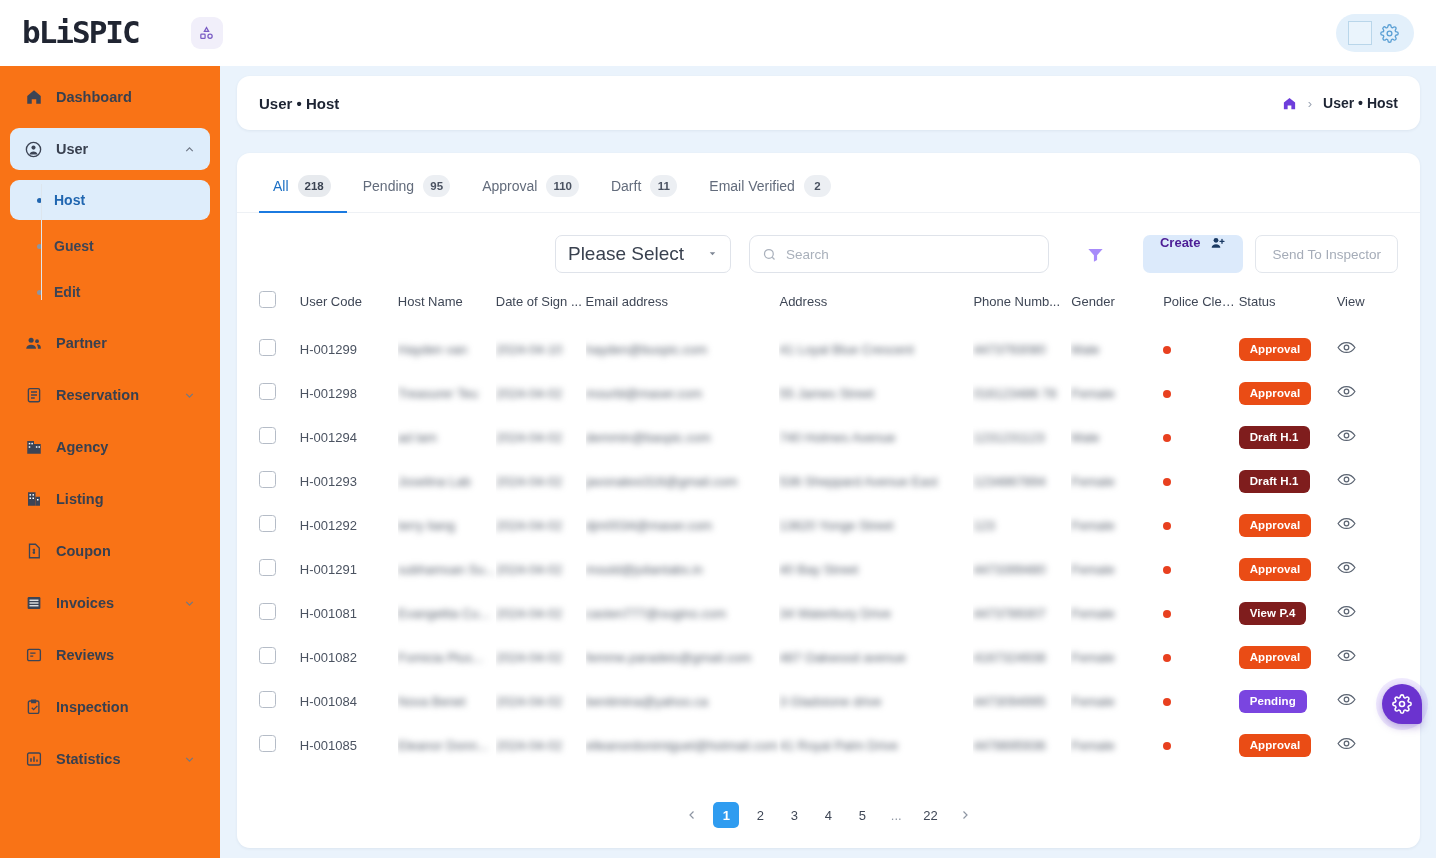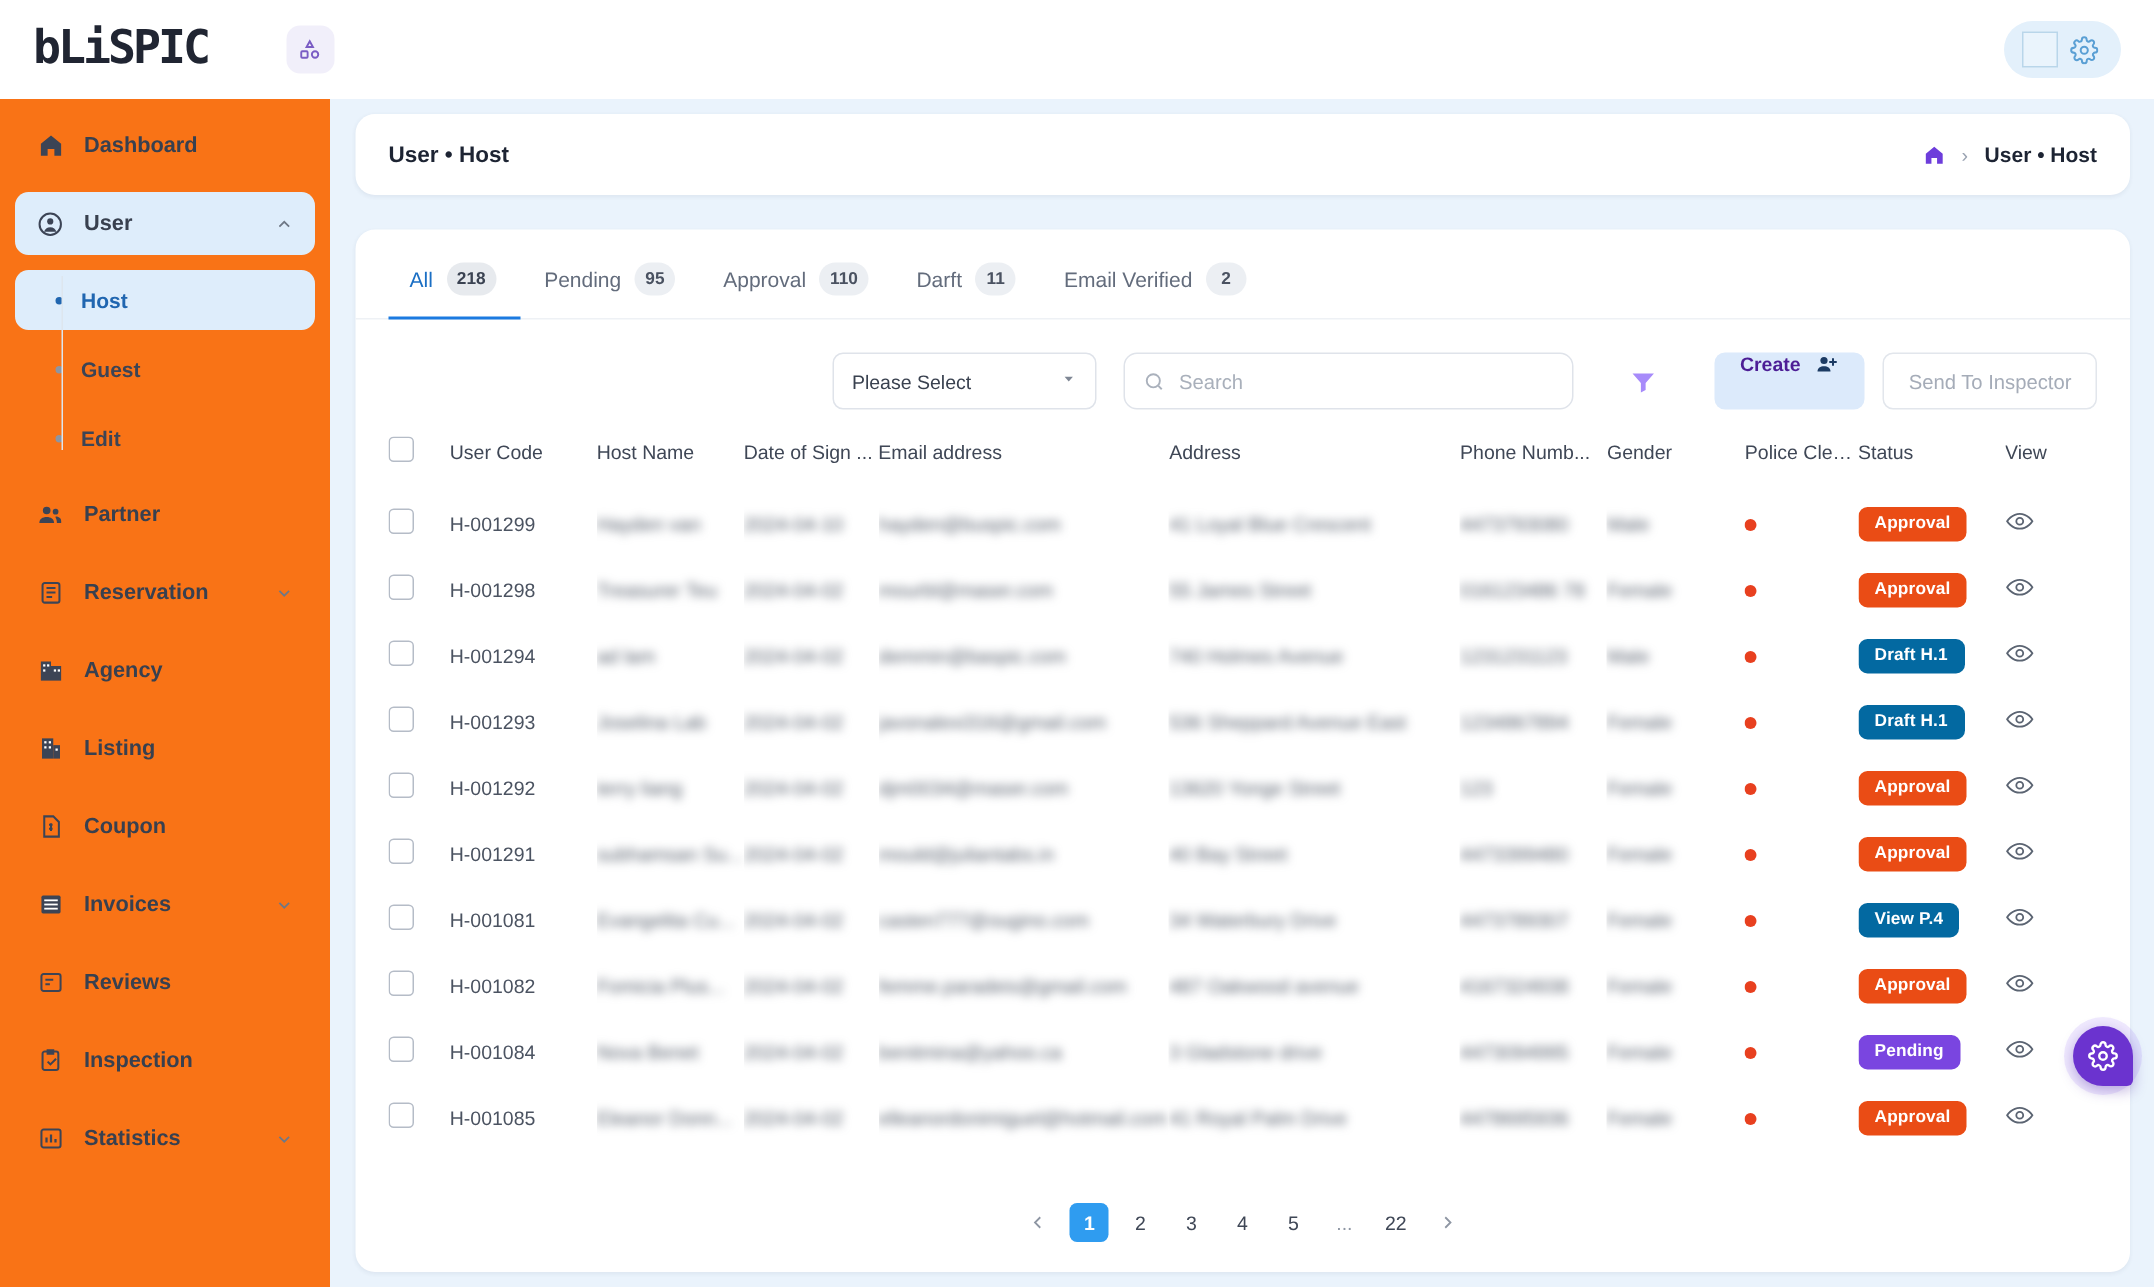--- a/index.html
+++ b/index.html
@@ -119,21 +119,21 @@
   .tab.active::after {
     content: ""; position: absolute; left: 0; right: 0; bottom: -1px; height: 2px; background: #1b7ae0;
   }
   .tab.active .badge { background: #e7eaee; color: #3b4352; }
 
   
   .toolbar { display: flex; align-items: center; justify-content: flex-end; gap: 0; padding: 22px 22px 0 22px; }
   .select {
     width: 176px; height: 38px; border: 1px solid #dfe3ea; border-radius: 7px;
     display: flex; align-items: center; padding: 0 12px;
-    font-size: 13px; color: #39414f; cursor: pointer;
+    font-size: 19px; color: #39414f; cursor: pointer;
   }
   .select .caret { margin-left: auto; color: #7e8694; font-size: 10px; }
   .search {
     width: 300px; height: 38px; border: 1px solid #dfe3ea; border-radius: 9px;
     display: flex; align-items: center; gap: 9px; padding: 0 12px;
     margin-left: 18px;
   }
   .search input {
     border: none; outline: none; font-size: 13.5px; color: #39414f;
     font-family: "Liberation Sans", sans-serif; width: 100%; background: transparent;
@@ -170,21 +170,21 @@
     display: inline-block; cursor: pointer; background: #fff;
   }
   .redact { filter: blur(3.1px); color: #5a626f; display: inline-block; }
   .dot-red { width: 8px; height: 8px; border-radius: 50%; background: #e8401f; display: inline-block; }
   .status {
     display: inline-flex; align-items: center; justify-content: center;
     height: 23px; padding: 0 11px; border-radius: 6px;
     font-size: 11.5px; font-weight: 700; color: #fff; letter-spacing: .1px;
   }
   .st-approval { background: #ea4c15; }
-  .st-draft { background: #0369a1; }
+  .st-draft { background: #7f1d1d; }
   .st-pending { background: #7a45e0; }
   .eye { color: #5b6472; cursor: pointer; }
 
   
   .pagination { display: flex; align-items: center; justify-content: center; gap: 8px; padding: 14px 0 12px 0; }
   .pg {
     min-width: 26px; height: 26px; border-radius: 5px; padding: 0 6px;
     display: flex; align-items: center; justify-content: center;
     font-size: 13px; color: #3f4756; cursor: pointer; background: transparent;
   }

